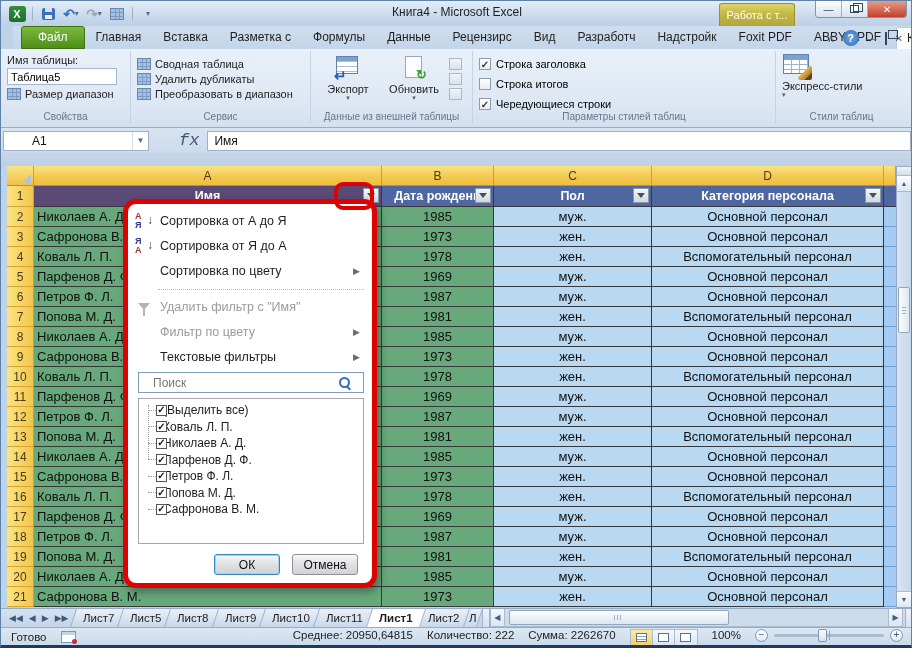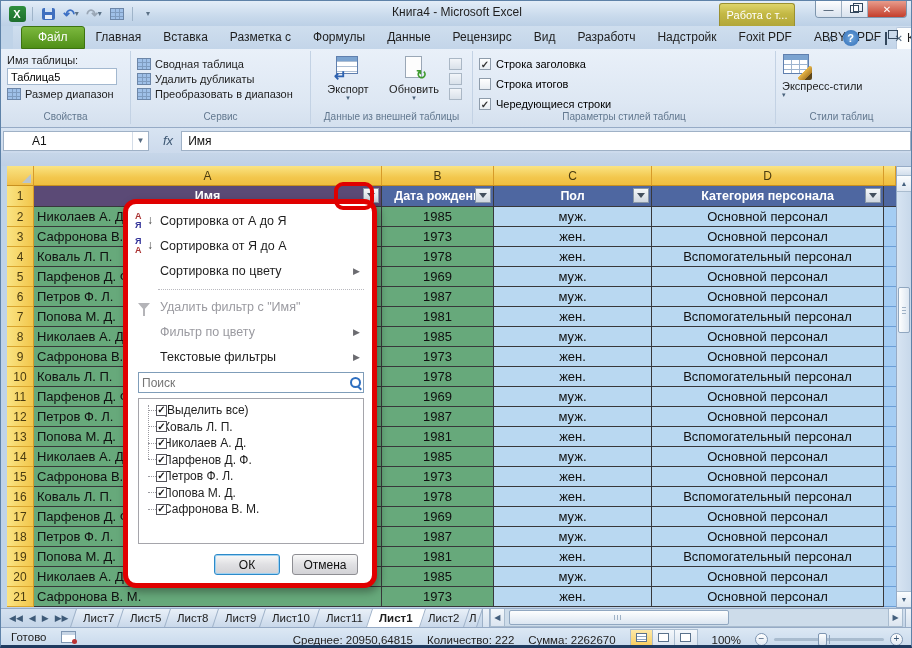--- a/index.html
+++ b/index.html
@@ -77,21 +77,21 @@
   .brush-ico .t:before{content:"";position:absolute;inset:0;background:
     linear-gradient(#7ba3d0 5px,transparent 5px),
     repeating-linear-gradient(transparent,transparent 4px,#9db4cf 4px,#9db4cf 5px),
     repeating-linear-gradient(90deg,transparent,transparent 7px,#9db4cf 7px,#9db4cf 8px);}
   .brush-ico .b{position:absolute;right:0px;bottom:0px;width:14px;height:14px;background:linear-gradient(135deg,transparent 40%,#e8b84b 40%,#ad7b23 75%,#5c451a 75%);border-radius:2px;}
 
   
   .fbar{left:0;top:127px;width:912px;height:25px;background:linear-gradient(#d8e4f2,#ccdaec);display:flex;align-items:center;padding:0 2px;}
   .namebox{width:146px;height:20px;background:#fff;border:1px solid #9fb1c6;display:flex;align-items:center;font-size:12px;padding-left:28px;color:#111;}
   .nb-caret{margin-left:auto;width:16px;height:100%;border-left:1px solid #d4dde8;display:flex;align-items:center;justify-content:center;font-size:8px;color:#55ournal6a80;color:#556a80;}
-  .fx{font-style:italic;font-size:13px;color:#3e5succ874;color:#3e5874;margin:0 8px 0 14px;font-family:Liberation Sans, sans-serif;}
+  .fx{font-style:italic;font-size:17px;color:#3e5succ874;color:#3e5874;margin:0 8px 0 30px;font-family:Liberation Mono, monospace;}
   .finput{flex:1;height:20px;background:#fff;border:1px solid #9fb1c6;font-size:12px;display:flex;align-items:center;padding-left:6px;color:#111;}
   .fgap{left:0;top:152px;width:912px;height:13px;background:linear-gradient(#c6d6e9,#bfd0e5);}
 
   
   .gridwrap{left:6px;top:165px;width:889px;}
   .hdr-strip,.grow{display:grid;grid-template-columns:27px 348px 112px 158px 232px 12px;}
   .hcell{height:20px;background:linear-gradient(#fae483,#f3c74d 60%,#efbe3f);border-right:1px solid #d79b29;border-bottom:1px solid #c8901f;
     display:flex;align-items:center;justify-content:center;font-size:12px;color:#4a3b10;}
   .corner{background:linear-gradient(#fae483,#f0c04a);position:relative;}
   .corner:before{content:"";position:absolute;right:2px;bottom:2px;border-left:9px solid transparent;border-bottom:9px solid #b7c4d1;}
@@ -132,21 +132,21 @@
   .mi .sub{position:absolute;right:6px;font-size:9px;color:#6b6b70;}
   .mi .mico{position:absolute;left:2px;width:20px;display:flex;justify-content:center;}
   .sortico{position:relative;width:18px;height:18px;font-weight:bold;}
   .sortico .l1{position:absolute;left:0;top:-1px;font-size:9px;}
   .sortico .l2{position:absolute;left:0;top:8px;font-size:9px;}
   .sortico .ar{position:absolute;right:0;top:1px;font-size:12px;color:#444;}
   .ra{color:#a33;} .bl{color:#339;}
   .funnel{width:0;height:0;border-left:6px solid transparent;border-right:6px solid transparent;border-top:7px solid #b4b4b8;position:relative;}
   .funnel:after{content:"";position:absolute;left:-1px;top:-2px;width:2px;height:8px;background:#b4b4b8;}
   .msep{height:7px;border-bottom:1px dotted #b9b9bf;margin:0 2px 4px 26px;flex:0 0 auto;}
-  .srch{flex:0 0 auto;display:flex;align-items:center;height:21px;border:1px solid #7f9db9;margin:3px 2px 5px 6px;padding:0 1px;}
+  .srch{flex:0 0 auto;display:flex;align-items:center;height:21px;border:1px solid #7f9db9;margin:3px 2px 5px 6px;padding:0 12px;}
   .srch input{border:none;outline:none;flex:1;font-size:12px;color:#8a8a8a;background:transparent;}
   .mag{width:13px;height:13px;position:relative;}
   .mag:before{content:"";position:absolute;left:1px;top:1px;width:7px;height:7px;border:2px solid #2e6fc0;border-radius:50%;}
   .mag:after{content:"";position:absolute;right:0px;bottom:0px;width:5px;height:2px;background:#2e6fc0;transform:rotate(45deg);}
   .flist{flex:1;border:1px solid #a5a5ab;margin:0 2px 6px 6px;padding:3px 0 0 6px;overflow:hidden;position:relative;}
   .flist:before{content:"";position:absolute;left:9px;top:6px;bottom:84px;border-left:1px dotted #9a9aa0;}
   .fitem{display:flex;align-items:center;height:16.5px;font-size:12px;color:#1e1e1e;position:relative;padding-left:18px;}
   .fitem:before{content:"";position:absolute;left:3px;width:8px;border-top:1px dotted #9a9aa0;}
   .fchk{position:absolute;left:11px;width:11px;height:11px;border:1px solid #55555c;background:#fff;
     display:flex;align-items:center;justify-content:center;font-size:10px;font-weight:bold;color:#111;line-height:10px;}
@@ -169,21 +169,21 @@
   .hs-thumb{position:absolute;left:4px;top:1px;bottom:1px;width:220px;background:linear-gradient(#fdfefe,#dce6f1);border:1px solid #90a7c0;border-radius:2px;}
   .hs-thumb:before{content:"";position:absolute;top:4px;bottom:4px;left:104px;width:1px;background:#9fb2c6;box-shadow:3px 0 #9fb2c6,6px 0 #9fb2c6;}
 
   
   .statusbar{left:0;top:626px;width:912px;height:19px;background:linear-gradient(#dce8f4,#c9daec);border-top:1px solid #96abc6;
     display:flex;align-items:center;font-size:11.5px;color:#222;}
   .st-mode{padding:0 14px 0 10px;}
   .macro{width:15px;height:12px;background:#fff;border:1px solid #7e96b2;position:relative;margin-right:8px;}
   .macro:before{content:"";position:absolute;inset:0;background:linear-gradient(#c6d4e4 3px,transparent 3px);}
   .macro:after{content:"";position:absolute;right:-2px;bottom:-2px;width:5px;height:5px;border-radius:50%;background:#b33;}
-  .st-right{margin-left:auto;display:flex;align-items:flex-end;gap:14px;padding-right:10px;}
+  .st-right{margin-left:auto;display:flex;align-items:flex-start;gap:14px;padding-right:10px;}
   .viewbtns{display:flex;border:1px solid #a9bccf;}
   .vbtn{width:22px;height:15px;display:flex;align-items:center;justify-content:center;background:linear-gradient(#f4f8fc,#dbe5f0);border-right:1px solid #a9bccf;}
   .vbtn:last-child{border-right:none;}
   .vbtn.on{background:linear-gradient(#fde9a9,#f8cf62);}
   .vglyph{width:11px;height:9px;border:1px solid #5a728c;background:#fff;}
   .vbtn.on .vglyph{background:repeating-linear-gradient(#fff,#fff 2px,#8fa6c0 2px,#8fa6c0 3px);}
   .zoomctl{display:flex;align-items:center;gap:6px;}
   .zbtn{width:13px;height:13px;border-radius:50%;border:1px solid #7e96b2;background:linear-gradient(#fff,#dfe8f2);
     display:flex;align-items:center;justify-content:center;font-size:10px;color:#3e5a78;line-height:10px;}
   .ztrack{width:110px;height:3px;background:#a9bccf;position:relative;border-radius:2px;}

